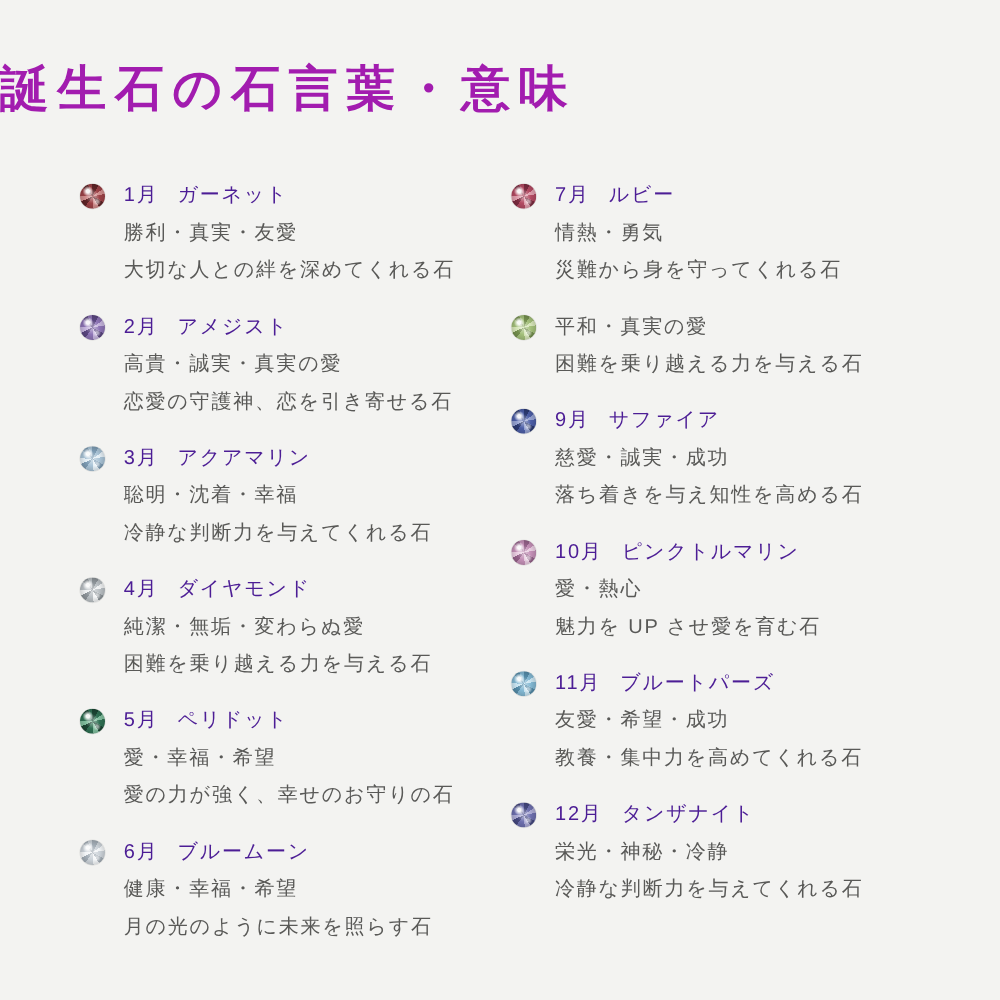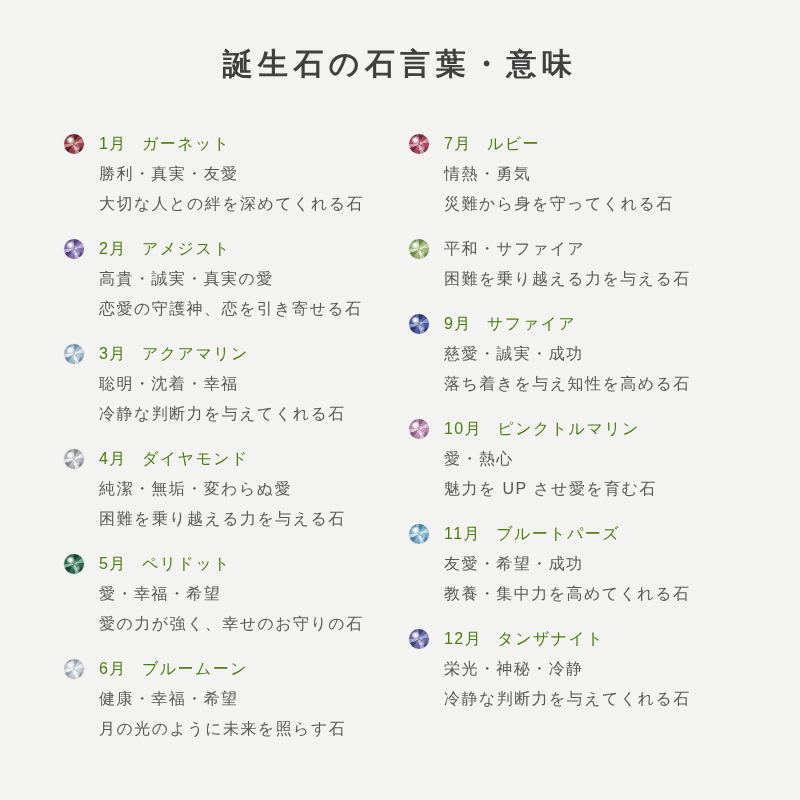--- a/index.html
+++ b/index.html
@@ -5,26 +5,26 @@
   html,body { margin:0; padding:0; }
   .page {
     width:800px; height:800px;
     background:#f3f3f1;
     box-sizing:border-box;
     padding-top:44px;
     font-family:"Liberation Sans","DejaVu Sans",sans-serif;
     overflow:hidden;
   }
   .title {
-    text-align:center;
+    text-align:left;
     font-family:"Liberation Serif","DejaVu Serif",serif;
-    font-size:30px;
+    font-size:39px;
     font-weight:600;
     letter-spacing:0.18em;
-    color:#404040;
+    color:#a21caf;
     margin:0 0 44px 0;
   }
   .grid {
     display:flex;
     padding-left:64px;
   }
   .col { width:345px; }
   .col.right { width:346px; }
   .item {
     display:flex;
@@ -46,21 +46,21 @@
                      var(--c) 175deg 215deg, var(--d) 215deg 245deg, var(--l) 245deg 272deg,
                      var(--c) 272deg 312deg, var(--d) 312deg 338deg, var(--c) 338deg 360deg);
     box-shadow:0 0 0 0.5px rgba(0,0,0,0.08);
   }
   .lines {
     font-size:16px;
     line-height:30px;
     color:#595957;
     letter-spacing:0.09em;
   }
-  .line1 { color:#4d7c0f; }
+  .line1 { color:#4c1d95; }
   .line1 .month { margin-right:0.95em; }
 </style>
 </head>
 <body>
 
 <div class="page">
   <h1 class="title">誕生石の石言葉・意味</h1>
 
   <div class="grid">
 
@@ -129,21 +129,21 @@
         <div class="lines">
           <div class="line1"><span class="month">7月</span><span class="stone">ルビー</span></div>
           <div class="kw">情熱・勇気</div>
           <div class="mean">災難から身を守ってくれる石</div>
         </div>
       </div>
 
       <div class="item">
         <span class="gem" style="--c: #a3bf7a; --l: #d6e5b8; --d: #748f4e;"></span>
         <div class="lines">
-          <div class="kw">平和・サファイア</div>
+          <div class="kw">平和・真実の愛</div>
           <div class="mean">困難を乗り越える力を与える石</div>
         </div>
       </div>
 
       <div class="item">
         <span class="gem" style="--c: #4c5ea6; --l: #93a0cf; --d: #2c3a72;"></span>
         <div class="lines">
           <div class="line1"><span class="month">9月</span><span class="stone">サファイア</span></div>
           <div class="kw">慈愛・誠実・成功</div>
           <div class="mean">落ち着きを与え知性を高める石</div>

